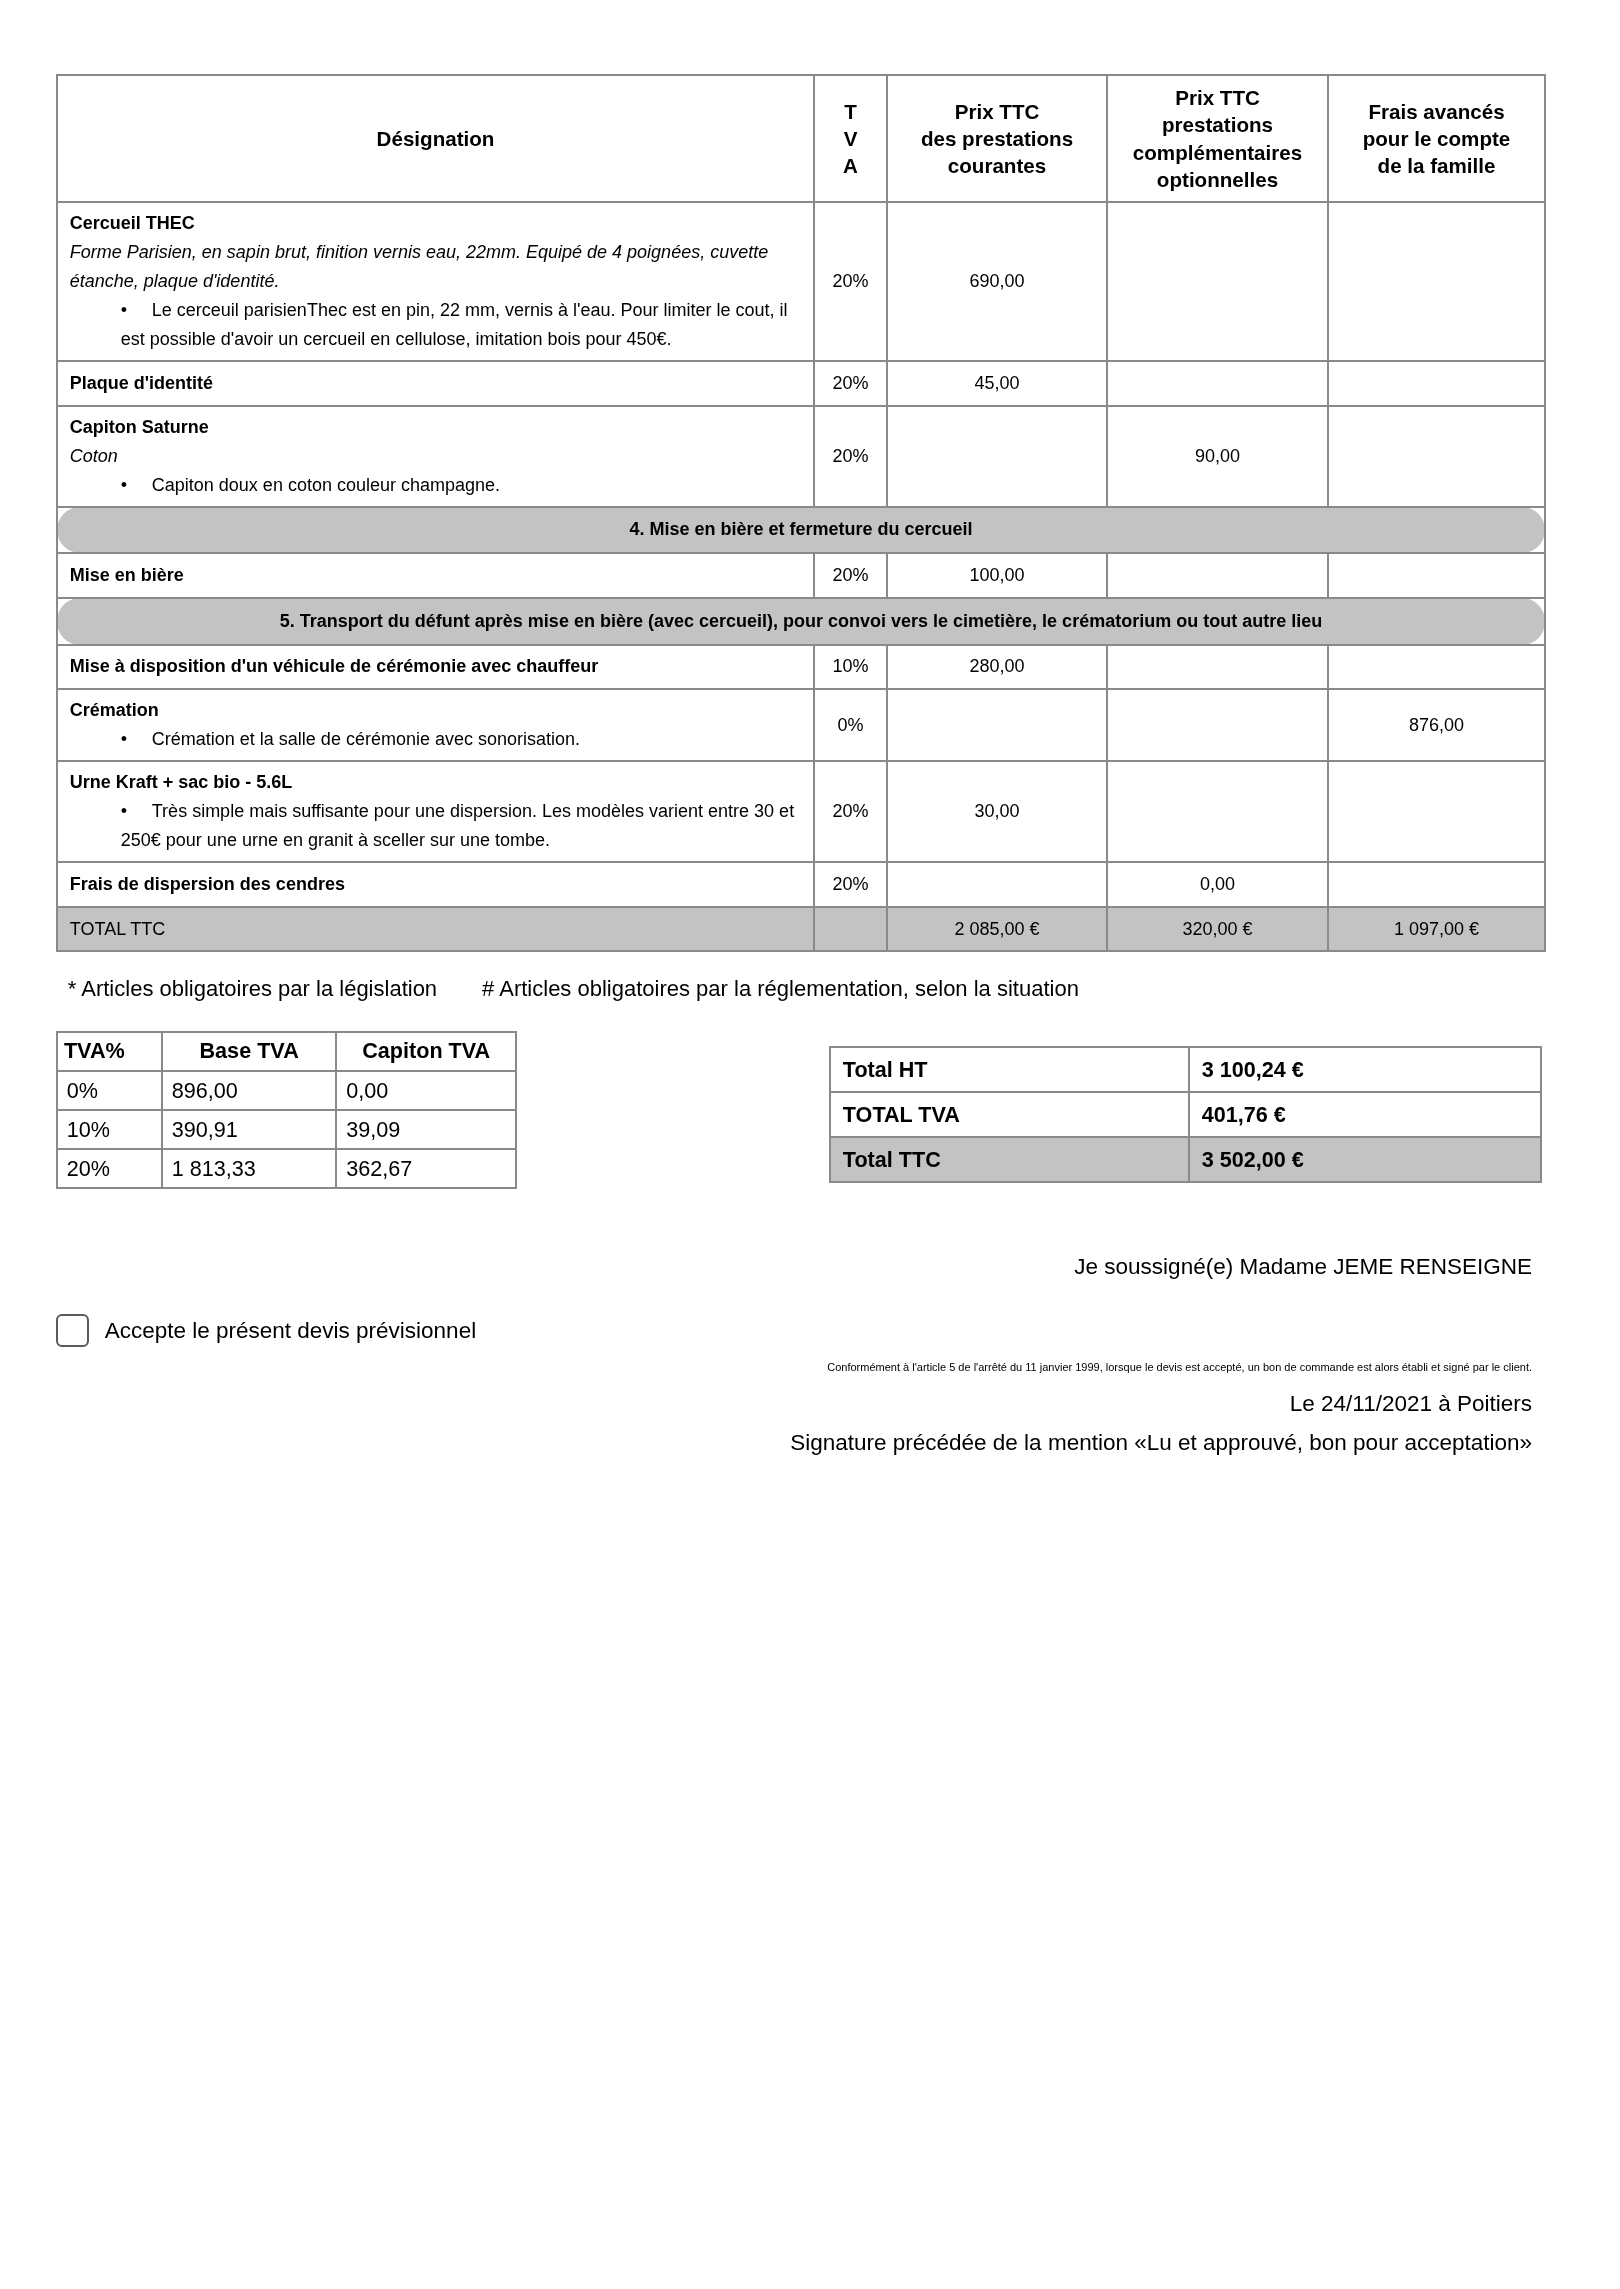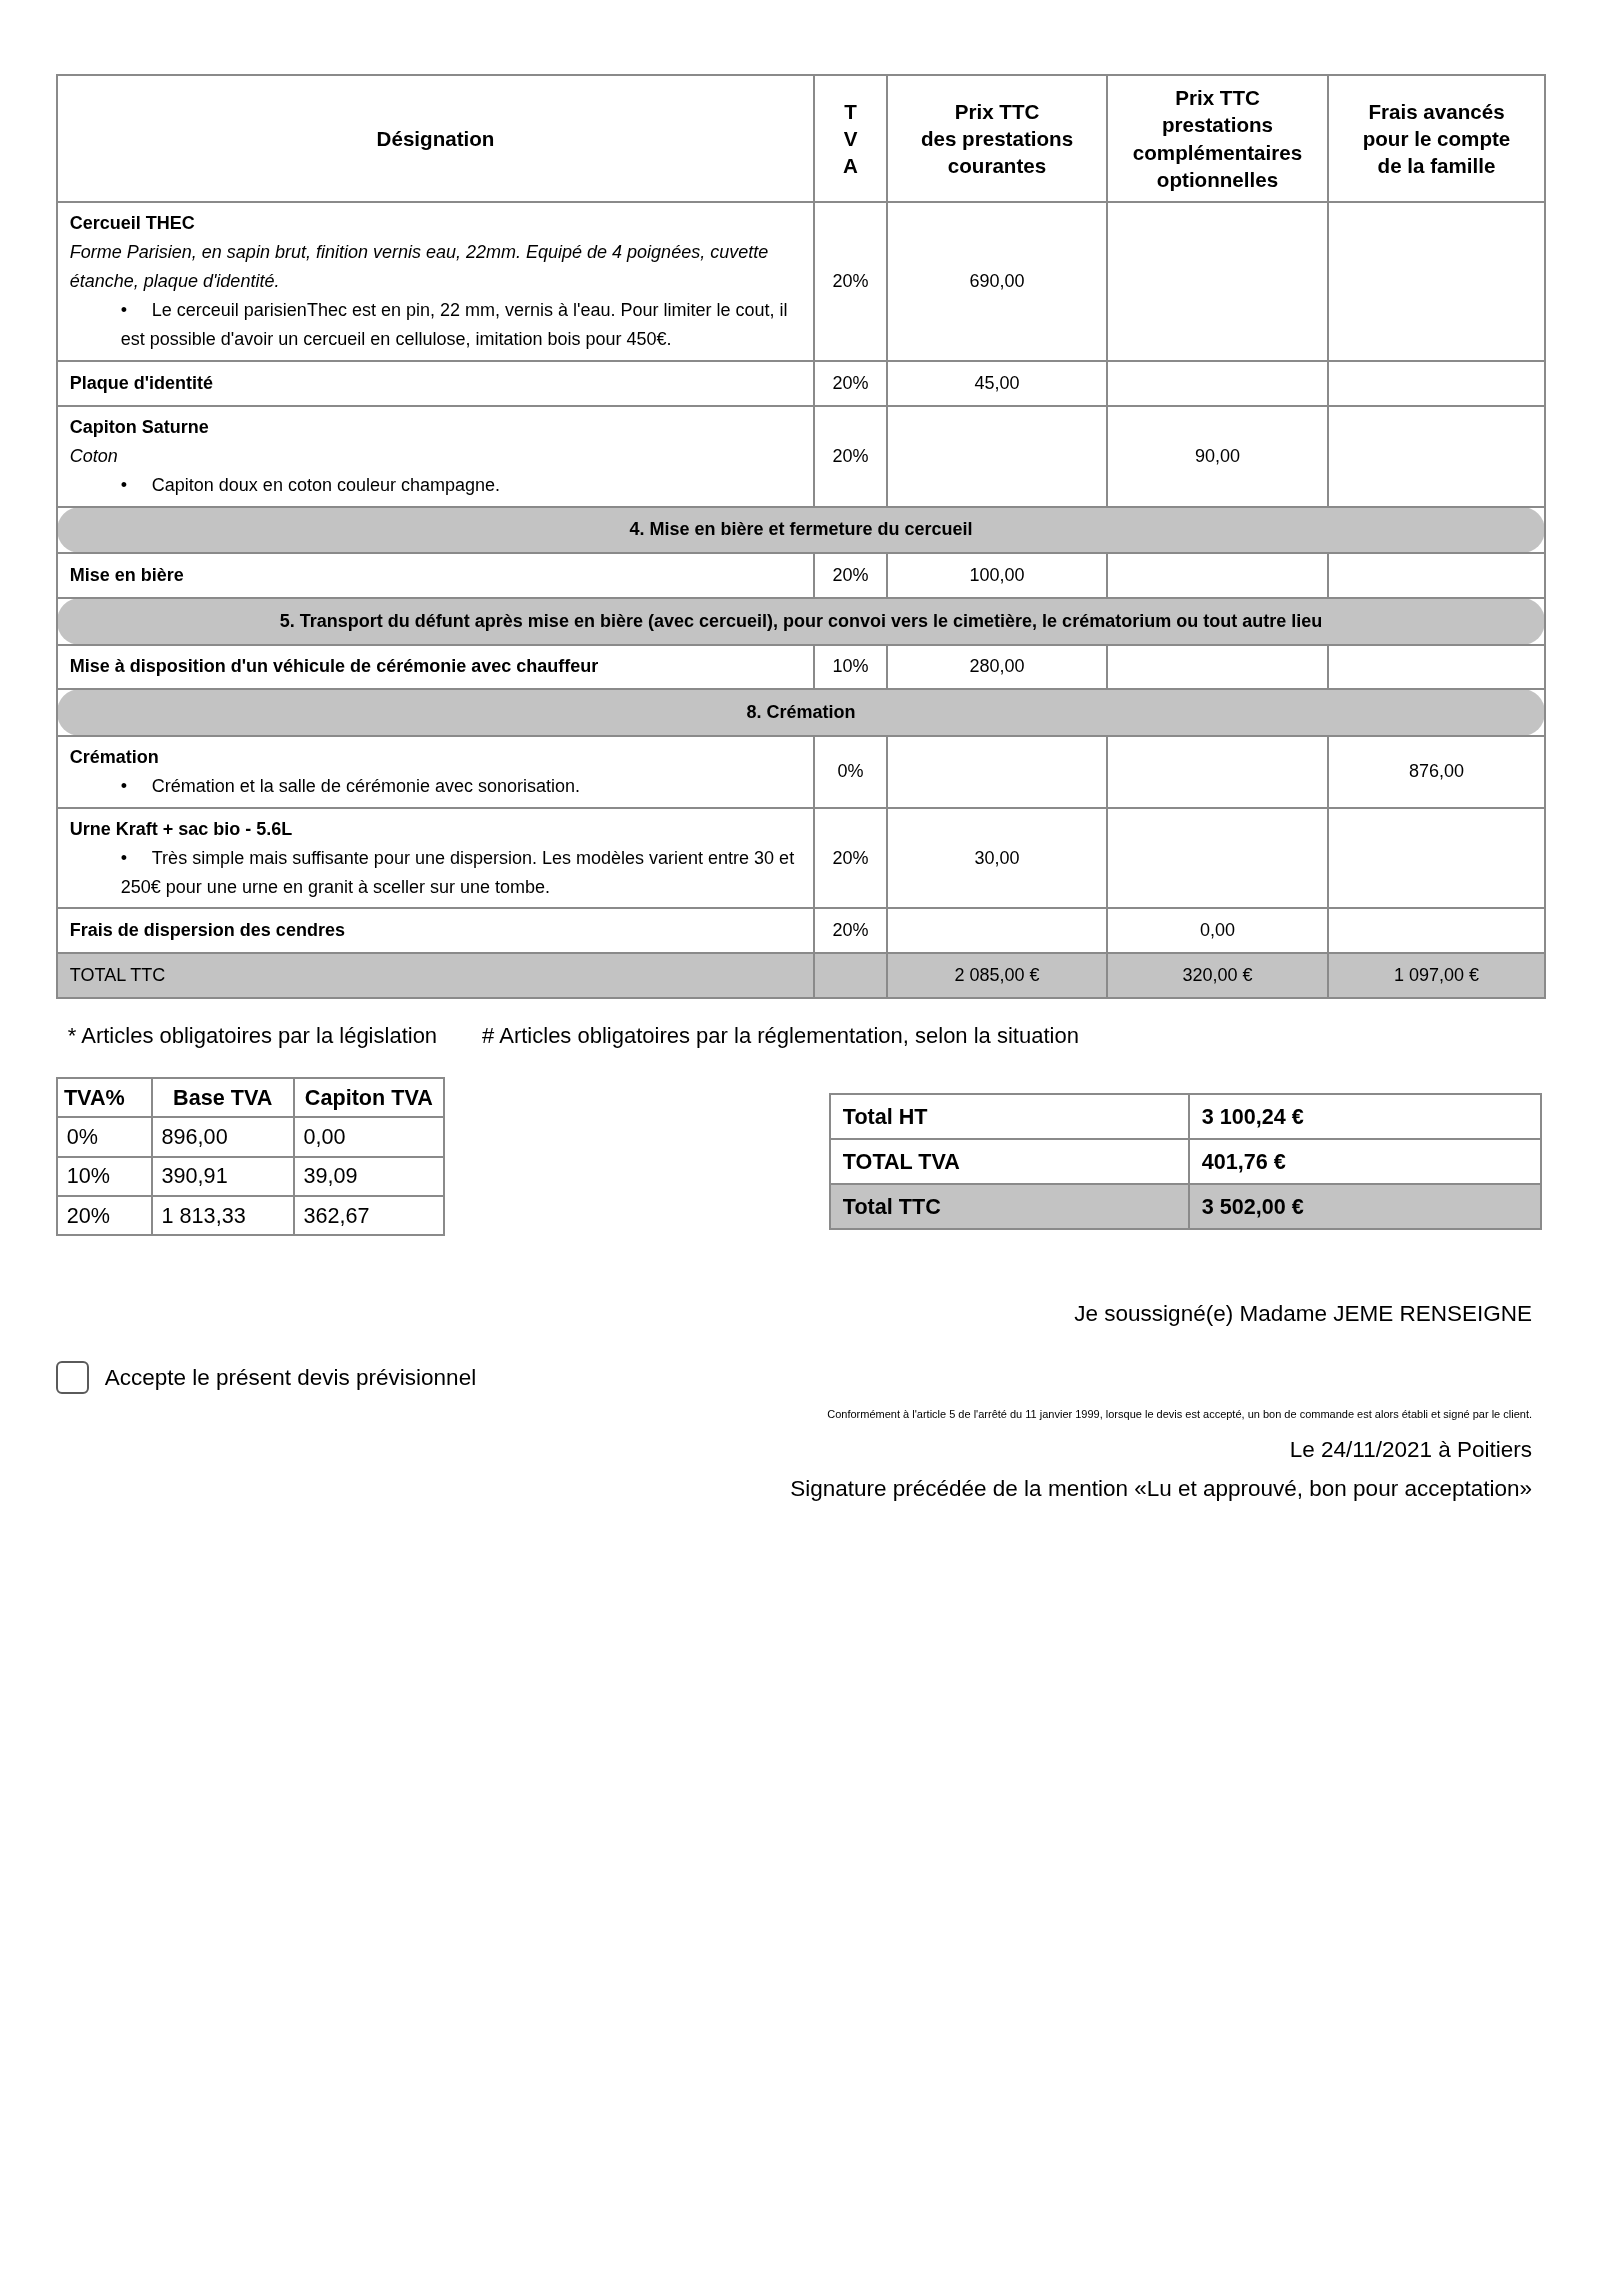--- a/index.html
+++ b/index.html
@@ -36,21 +36,21 @@
     background:var(--gray);font-weight:700;text-align:center;padding:7.8px 5.9px;border-radius:23px;
   }
   .total-row td{background:var(--gray);}
 
   
   .footnote{margin-top:25.5px;padding-left:11.8px;font-size:22px;line-height:21.6px;}
   .footnote span{margin-right:45px;}
 
   
   .summary-row{display:flex;width:1486px;margin-top:31px;align-items:flex-start;}
-  .tva-table{width:389px;border:2px solid var(--border);}
+  .tva-table{width:461px;border:2px solid var(--border);}
   .tva-table th,.tva-table td{
     border:2px solid var(--border);font-size:21.6px;line-height:27.4px;padding:4.9px 8.8px;
   }
   .tva-table th{font-weight:700;text-align:center;}
   .tva-table th.th-left{text-align:left;padding-left:5.9px;}
   .tva-table td{text-align:left;}
   .col-tvapct{width:105px;}
   .col-base{width:175px;}
   .col-montant{width:180px;}
 
@@ -155,23 +155,20 @@
           </tr>
           <tr class="item-row">
             <td class="cell-desig">
               <div class="item-title">Mise à disposition d'un véhicule de cérémonie avec chauffeur</div>
             </td>
             <td class="cell-tva">10%</td>
             <td class="cell-num">280,00</td>
             <td class="cell-num"></td>
             <td class="cell-num"></td>
           </tr>
-          <tr class="section-row">
-            <td colspan="5">8. Crémation</td>
-          </tr>
           <tr class="item-row">
             <td class="cell-desig">
               <div class="item-title">Crémation</div>
               <div class="item-bullet"><span class="bullet-glyph">•</span>Crémation et la salle de cérémonie avec sonorisation.</div>
             </td>
             <td class="cell-tva">0%</td>
             <td class="cell-num"></td>
             <td class="cell-num"></td>
             <td class="cell-num">876,00</td>
           </tr>

